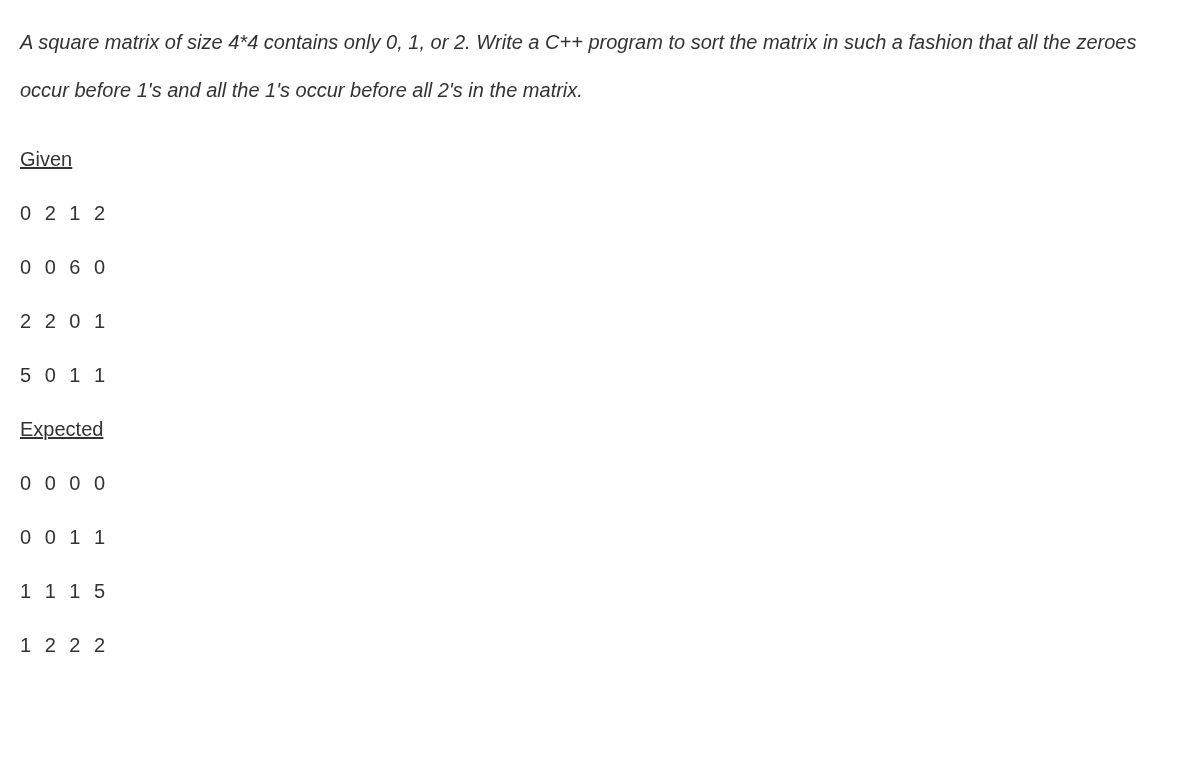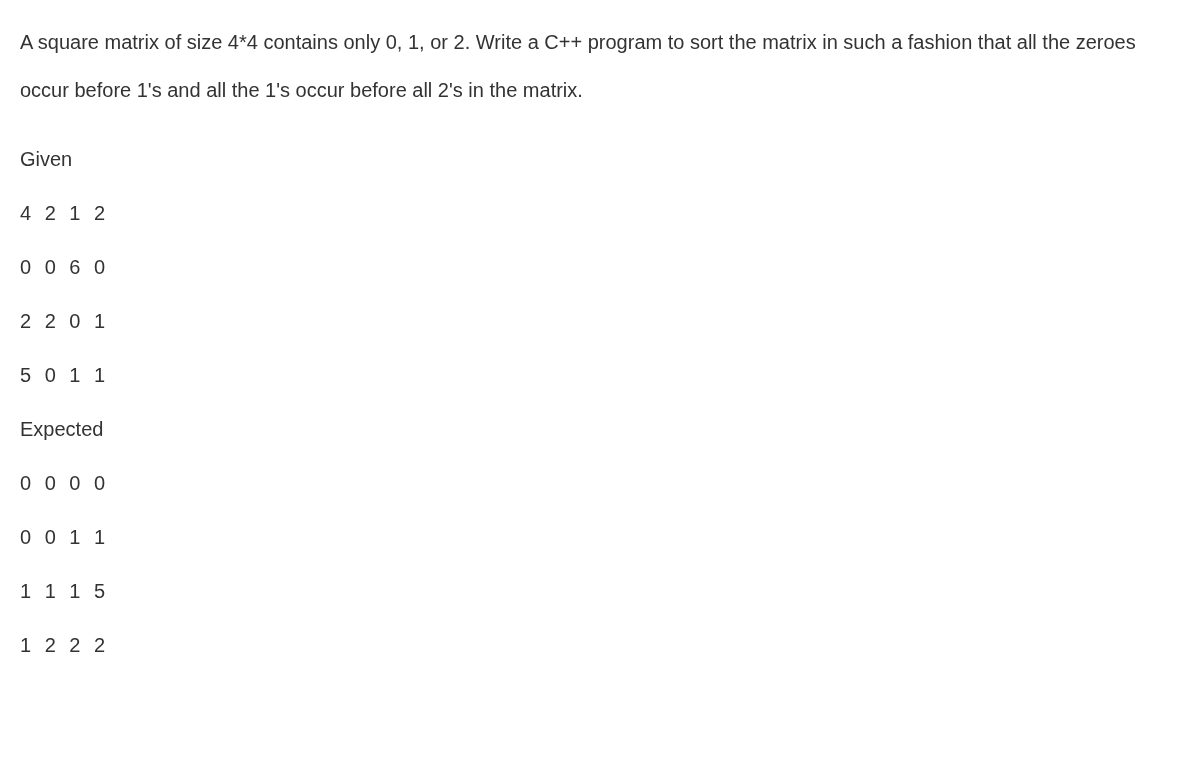--- a/index.html
+++ b/index.html
@@ -11,39 +11,41 @@
       font-family: Arial, Helvetica, sans-serif;
       font-size: 20px;
       color: #333;
       padding: 18px 20px;
       line-height: 1.5;
       background: #fff;
     }
     .problem-statement {
       margin-bottom: 30px;
       line-height: 2.4;
+      font-style: italic;
     }
     .section-heading {
+      text-decoration: underline;
       margin-bottom: 24px;
       margin-top: 6px;
     }
     .matrix-row {
       margin-bottom: 24px;
       letter-spacing: 4px;
     }
     .section-expected {
     }
   </style>
 </head>
 <body>
 
 <div class="problem-statement">A square matrix of size 4*4 contains only 0, 1, or 2. Write a C++ program to sort the matrix in such a fashion that all the zeroes occur before 1's and all the 1's occur before all 2's in the matrix.</div>
 
 <div class="section-heading">Given</div>
-<div class="matrix-row">4 2 1 2</div>
+<div class="matrix-row">0 2 1 2</div>
 <div class="matrix-row">0 0 6 0</div>
 <div class="matrix-row">2 2 0 1</div>
 <div class="matrix-row">5 0 1 1</div>
 
 <div class="section-heading section-expected">Expected</div>
 <div class="matrix-row">0 0 0 0</div>
 <div class="matrix-row">0 0 1 1</div>
 <div class="matrix-row">1 1 1 5</div>
 <div class="matrix-row">1 2 2 2</div>
 

